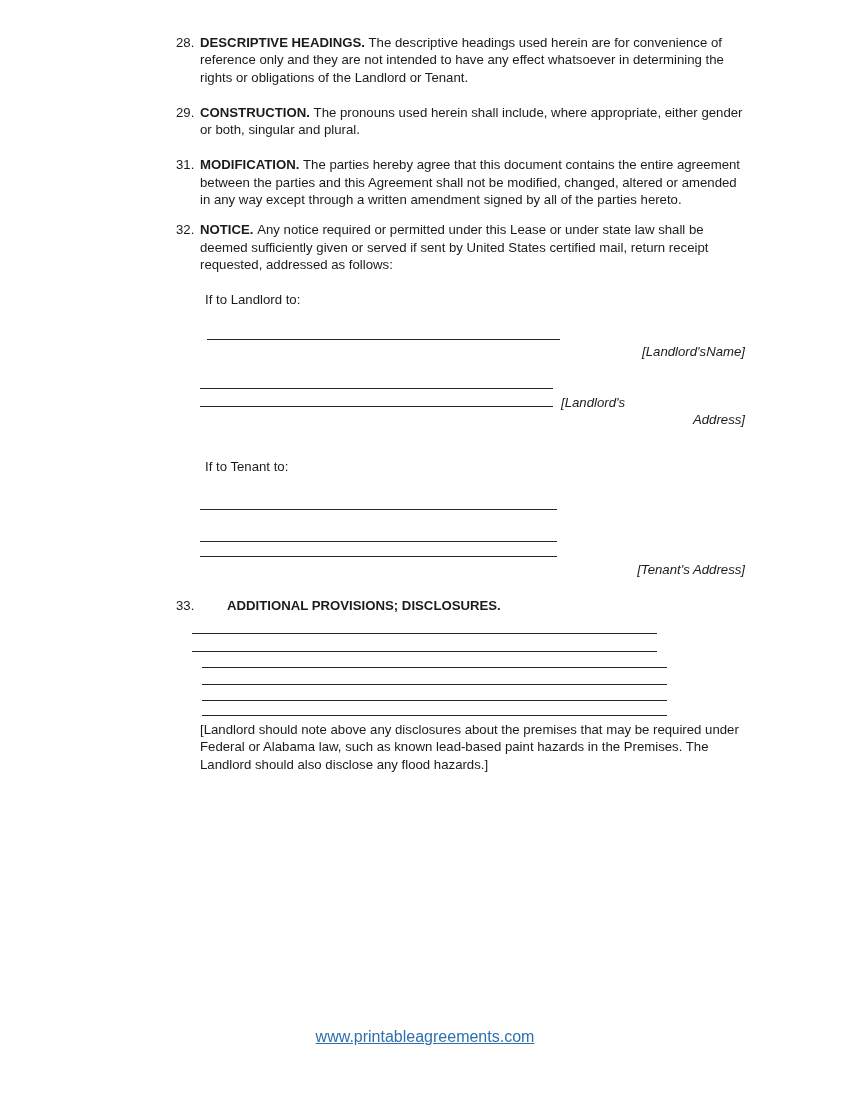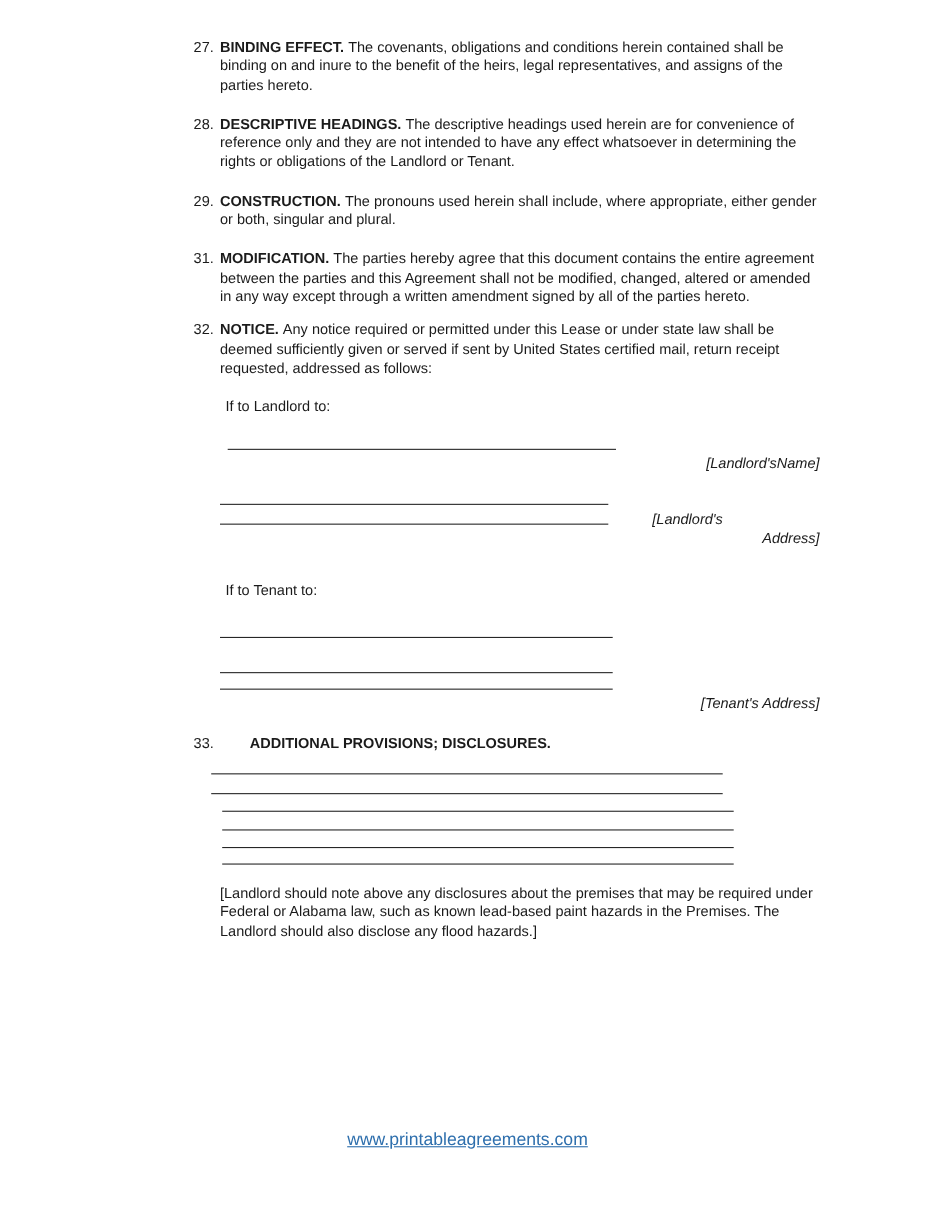--- a/index.html
+++ b/index.html
@@ -44,55 +44,51 @@
   .mt17 { margin-top: 17px; }
   .mt14 { margin-top: 14px; }
 
   .ph { font-style: italic; text-align: right; }
   .ph.after-rule { margin-top: 3px; }
   .ph.addr-cont { margin-top: 4px; }
 
   .lrule-wrap { position: relative; }
   .inline-label {
     position: absolute; left: 361px; bottom: -4px;
-    font-style: italic; white-space: nowrap; margin-left: 32px;
+    font-style: italic; white-space: nowrap;
   }
 
   .closing { margin-top: 11px; }
 
   .lines33 { margin-left: 24px; }
   .l33a { width: 465px; margin-left: -8px; }
   .l33b { width: 465px; margin-left: 2px; }
   .l33-first { margin-top: 19px; }
   .mt15 { margin-top: 15px; }
   .mt16 { margin-top: 16px; }
 
-  .disclosure-note { margin-left: 24px; margin-top: 17px; width: 545px; }
+  .disclosure-note { margin-left: 24px; margin-top: 5px; width: 545px; }
 
   .footer {
     position: absolute; left: 0; top: 1028px;
     width: 850px; text-align: center;
   }
   .site-link {
     color: #2e6fad;
     text-decoration: underline;
     cursor: pointer;
     font-size: 16px;
   }
 </style>
 </head>
 <body>
 
 <div class="page">
   <div class="content">
 
-    <div class="section">
-      <div class="num">27.</div>
-      <div class="sec-text"><span class="sec-head">BINDING EFFECT.</span><span>The covenants, obligations and conditions herein contained shall be binding on and inure to the benefit of the heirs, legal representatives, and assigns of the parties hereto.</span></div>
-    </div>
 
     <div class="section">
       <div class="num">28.</div>
       <div class="sec-text"><span class="sec-head">DESCRIPTIVE HEADINGS.</span><span>The descriptive headings used herein are for convenience of reference only and they are not intended to have any effect whatsoever in determining the rights or obligations of the Landlord or Tenant.</span></div>
     </div>
 
     <div class="section">
       <div class="num">29.</div>
       <div class="sec-text"><span class="sec-head">CONSTRUCTION.</span><span>The pronouns used herein shall include, where appropriate, either gender or both, singular and plural.</span></div>
     </div>

